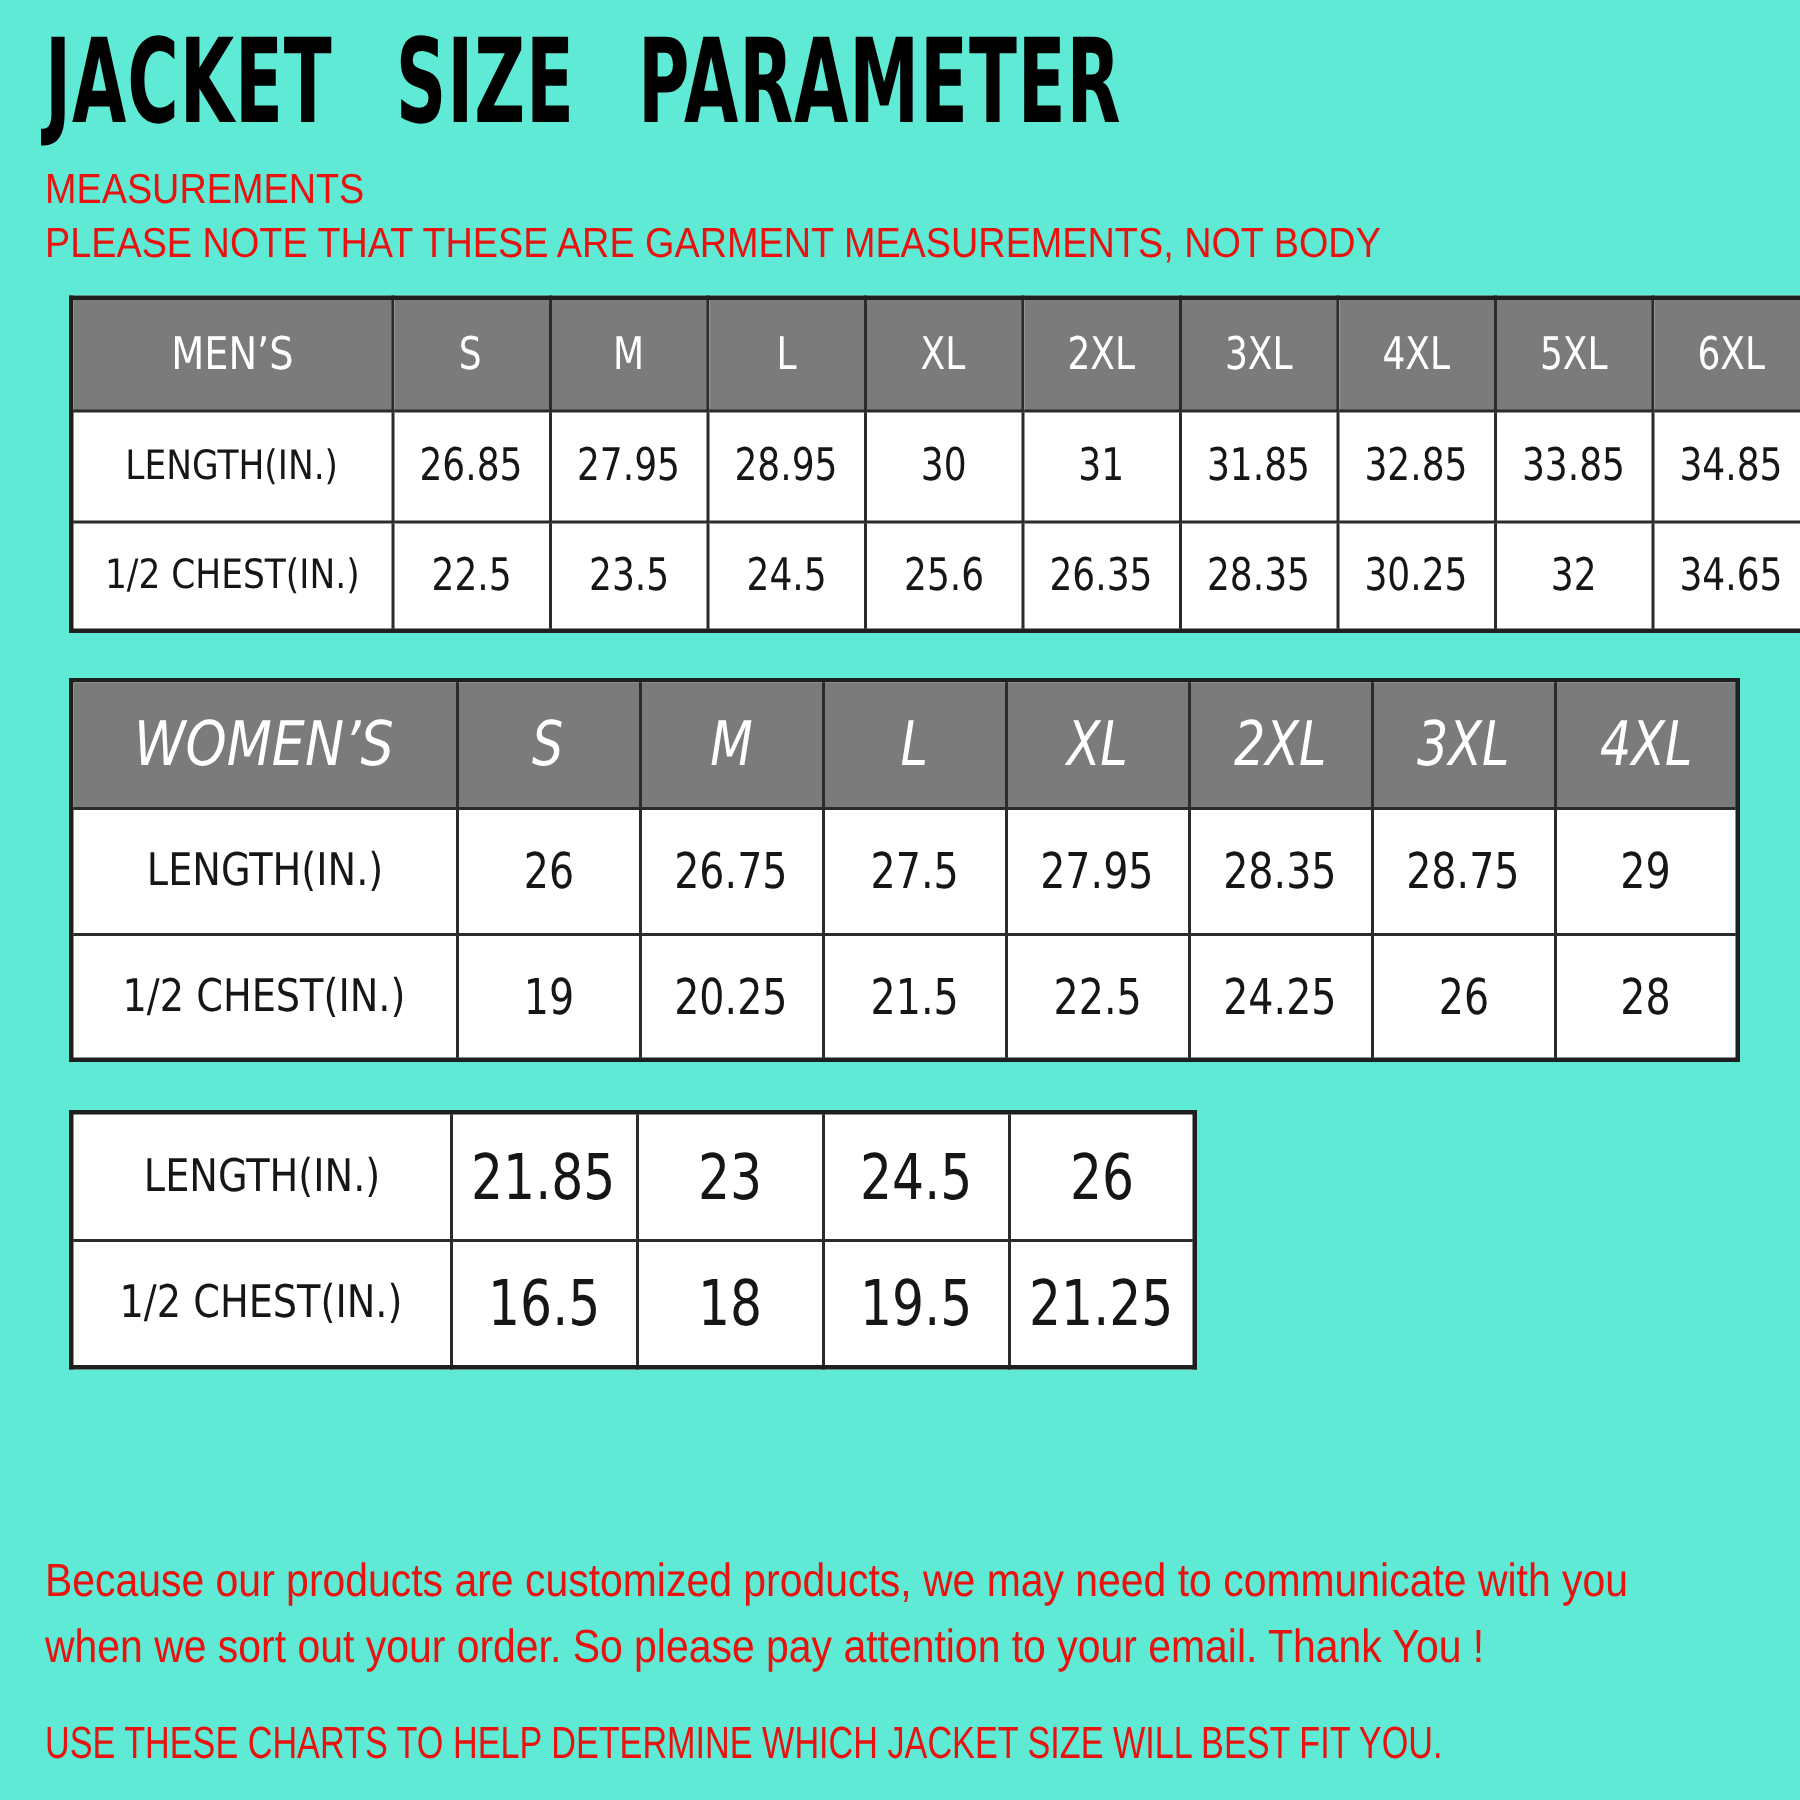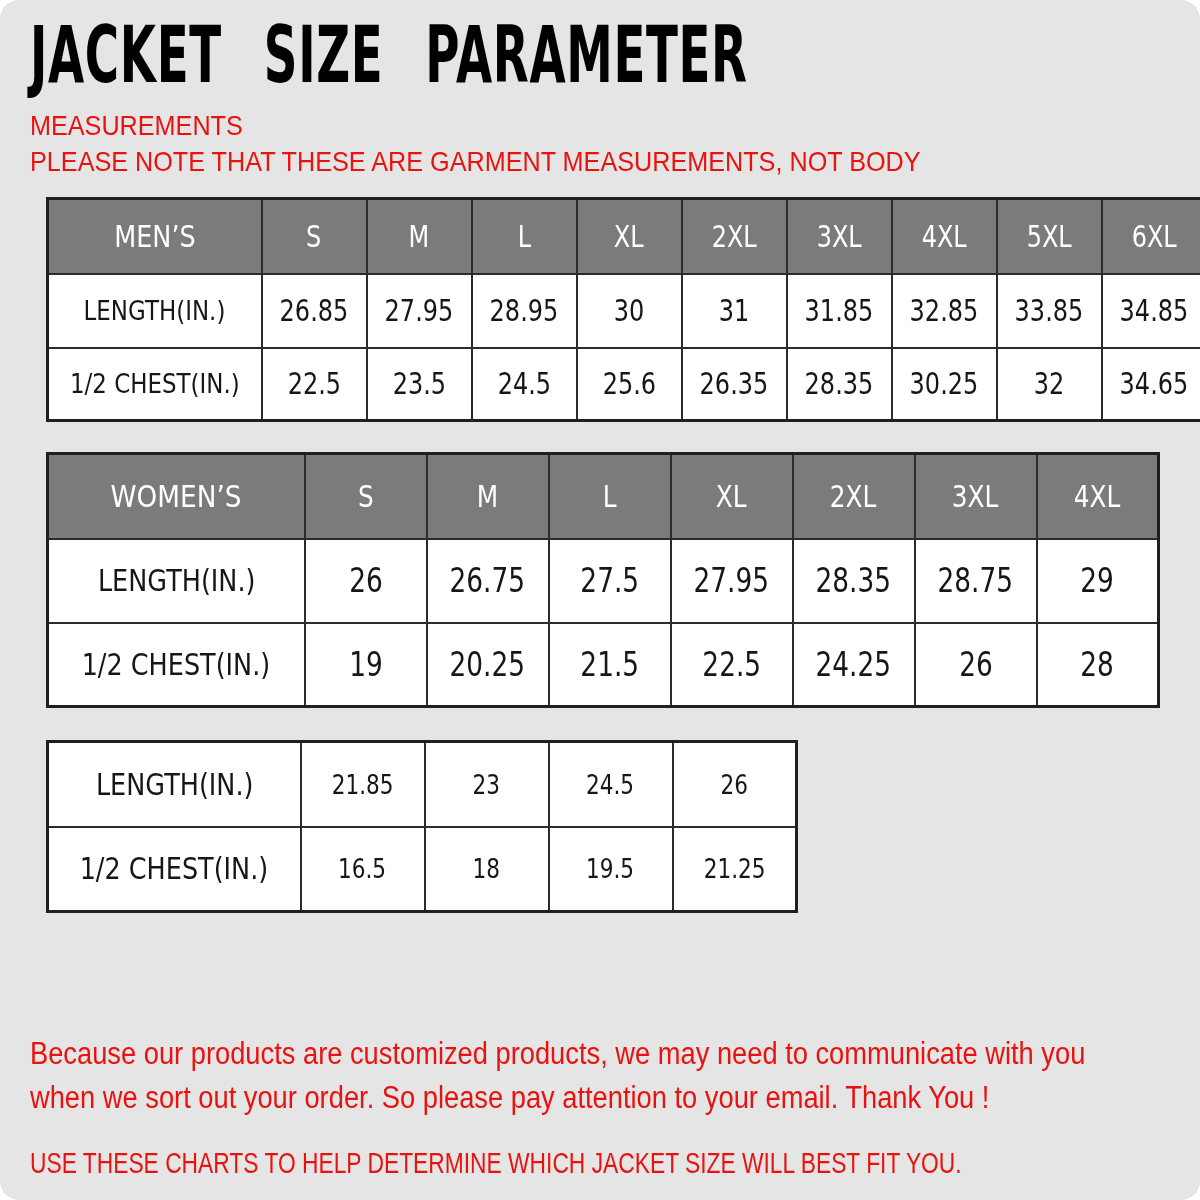--- a/index.html
+++ b/index.html
@@ -1,18 +1,18 @@
 <!DOCTYPE html>
 <html><head>
 <meta charset="utf-8">
 <style>
   html,body {margin:0; padding:0; background:#ffffff;}
   .canvas {
-    position:relative; width:1200px; height:1200px; background:#e5e5e5;
-    font-family:"Liberation Sans", sans-serif; overflow:hidden; color:#161616;border-radius:19px;
+    position:relative; width:1200px; height:1200px; background:#5eead4;
+    font-family:"Liberation Sans", sans-serif; overflow:hidden; color:#161616;
   }
 
   
   .page-title {
     position:absolute; left:30px; top:16px; margin:0;
     font-family:"DejaVu Sans", sans-serif; font-weight:bold; font-size:78px;
     color:#000; white-space:nowrap; line-height:1.0;
   }
   .page-title .sqT {
     display:inline-block; transform:scaleX(0.60); transform-origin:left top;
@@ -47,30 +47,30 @@
   .t-mens tr.r1 {height:74px;}
   .t-mens tr.r2 {height:73px;}
   .t-mens th {font-size:30px;}
   .t-mens td {font-size:30px;}
   .t-mens td.lab {font-size:27px;}
 
   
   .t-womens {top:452px; width:1111px;}
   .t-womens tr.head {height:85px;}
   .t-womens tr.r1, .t-womens tr.r2 {height:84px;}
-  .t-womens th {font-size:31px;}
+  .t-womens th {font-size:41px;font-style:italic;}
   .t-womens td {font-size:33px;}
   .t-womens td.lab {font-size:30px;}
 
   
   .t-youth {top:740px; width:749px;}
   .t-youth tr.head {height:88px;}
   .t-youth tr.r1, .t-youth tr.r2 {height:85px;}
   .t-youth th {font-size:33px;}
-  .t-youth td {font-size:27px;}
+  .t-youth td {font-size:42px;}
   .t-youth td.lab {font-size:30px;}
 
   
   .footer-para {
     position:absolute; left:30px; top:1032px; color:#e8120f;
     font-size:31px; line-height:44px; white-space:nowrap;
   }
   .footer-para .sqF {display:inline-block; transform:scaleX(0.88); transform-origin:left top;}
   .footer-use {
     position:absolute; left:30px; top:1146px; color:#e8120f;

